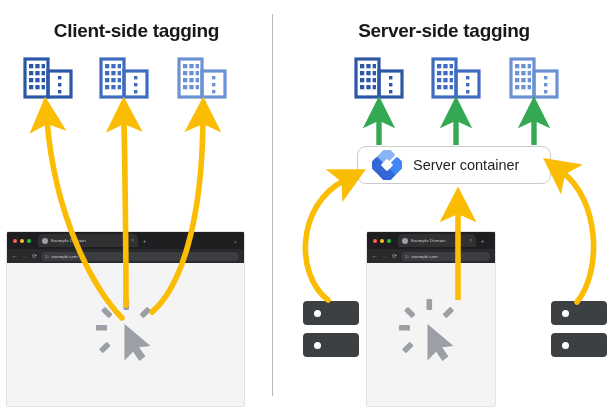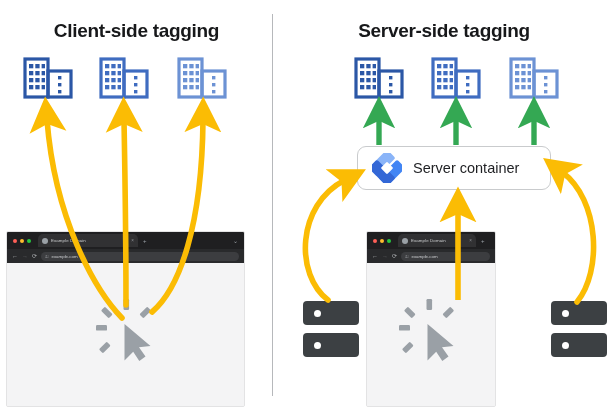--- a/index.html
+++ b/index.html
@@ -70,21 +70,21 @@
   .br-lock{font-size:4.5px;color:#a9abae;}
   .br-urltext{font-size:4.4px;color:#c9cbcd;white-space:nowrap;}
   .br-viewport{position:relative;width:100%;height:100%;background:#f4f4f5;}
 
   
   .clickburst{position:absolute;width:62px;height:62px;}
   .clickburst svg{display:block;width:62px;height:62px;}
 
   
   .server-container{
-    position:absolute;left:357px;top:146px;width:194px;height:44px;
+    position:absolute;left:357px;top:146px;width:194px;height:38px;
     background:#ffffff;border:1px solid #c9cbcd;border-radius:9px;
     display:flex;align-items:center;padding-left:14px;box-sizing:border-box;
     gap:11px;
   }
   .gtm-logo{width:30px;height:30px;flex:0 0 auto;}
   .gtm-logo svg{display:block;width:30px;height:30px;}
   .sc-label{font-size:14.5px;color:#1f2023;white-space:nowrap;}
 
   
   .server-stack{position:absolute;width:56px;}

